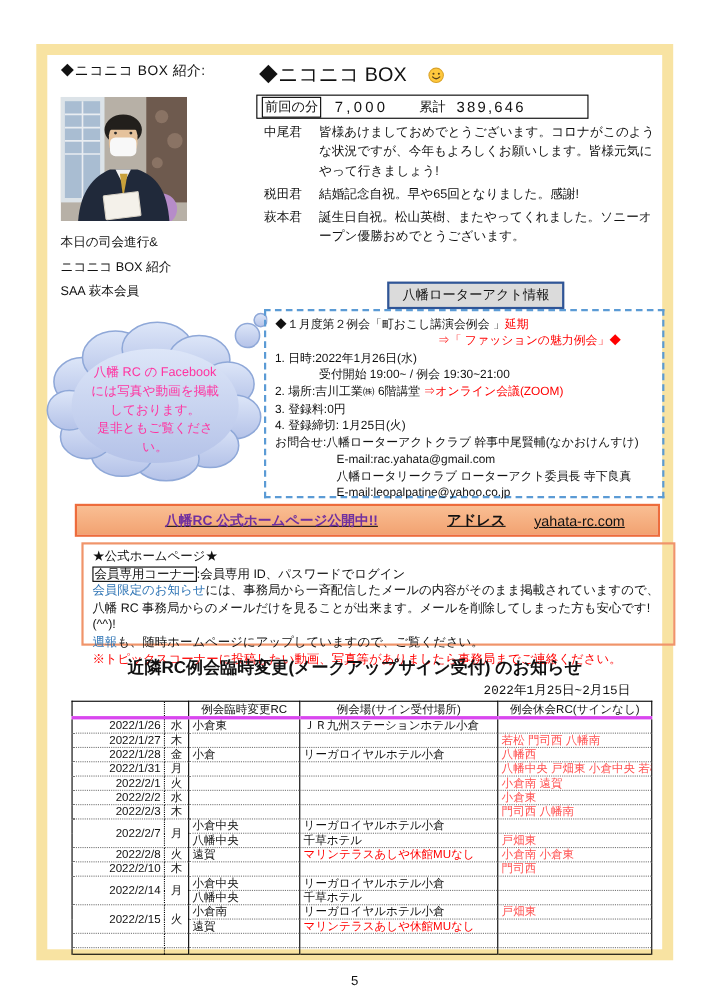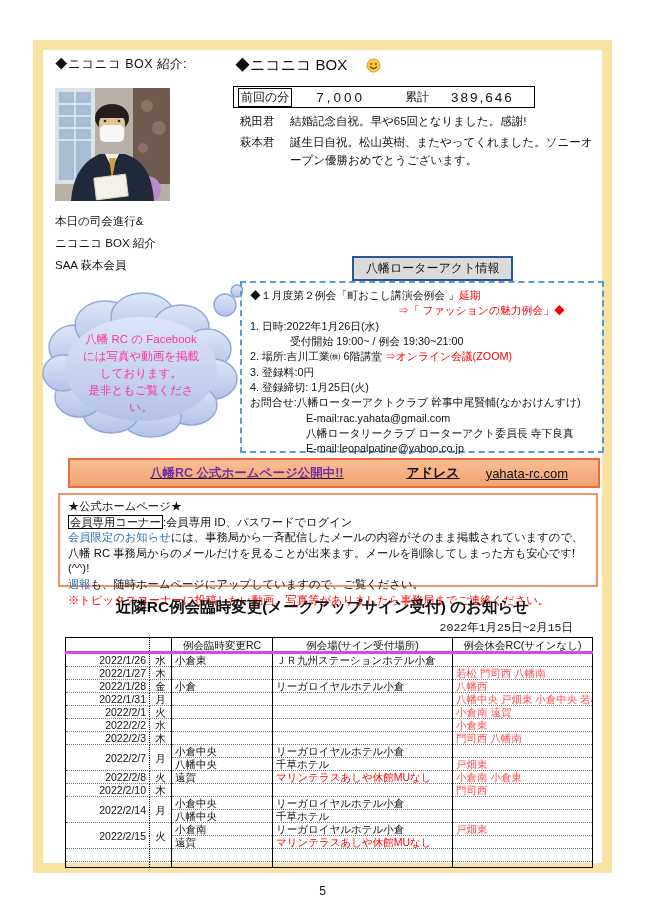--- a/index.html
+++ b/index.html
@@ -4,25 +4,25 @@
 <style>
   html,body{margin:0;padding:0;background:#ffffff;}
   body{font-family:"Liberation Sans",sans-serif;color:#111;}
   .sheet{position:relative;width:645px;height:913px;background:#fff;overflow:hidden;}
   .frame{position:absolute;left:33px;top:40px;width:579px;height:833px;
          border:10px solid #F8E3A2;box-sizing:border-box;background:#fff;}
   .abs{position:absolute;}
 
   
   .intro-title{left:12px;top:6px;font-size:12.5px;font-weight:500;letter-spacing:.5px;}
-  .boxtitle-row{left:192px;top:6px;font-size:15px;font-weight:500;display:flex;align-items:center;gap:19px;}
+  .boxtitle-row{left:192px;top:6px;font-size:18px;font-weight:500;display:flex;align-items:center;gap:19px;}
 
   
   .amount-box{left:190px;top:36px;width:302px;height:22px;border:1.5px solid #000;
-              display:flex;align-items:center;font-size:13px;box-sizing:border-box;padding:0 4px;gap:12px;}
+              display:flex;align-items:center;font-size:13px;box-sizing:border-box;padding:0 4px;}
   .amount-box .lbl-prev{border:1px solid #000;padding:0 2px;font-size:12px;}
   .amount-box .num{letter-spacing:3px;margin-left:12px;font-size:13.5px;}
   .amount-box .lbl-total{margin-left:28px;font-size:12px;}
   .amount-box .num2{letter-spacing:2px;margin-left:10px;font-size:13.5px;}
 
   
   .photo{left:12px;top:38px;width:115px;height:113px;overflow:hidden;}
   .caption{left:12px;top:160px;font-size:11.5px;line-height:22px;}
 
   
@@ -48,21 +48,21 @@
 
   
   .banner{left:25px;top:408px;width:532px;height:30px;box-sizing:border-box;
           border:2px solid #ED6C3C;background:linear-gradient(#F9BE93,#F2A271);
           display:flex;align-items:center;font-size:12.5px;text-decoration:underline;}
   .banner .b-title{color:#7030A0;font-weight:bold;margin-left:80px;}
   .banner .b-addr-label{margin-left:auto;font-weight:bold;font-size:13px;}
   .banner .b-addr{margin:0 30px 0 26px;font-size:13px;}
 
   
-  .hp-box{left:15px;top:443px;width:540px;height:94px;box-sizing:border-box;
+  .hp-box{left:31px;top:443px;width:540px;height:94px;box-sizing:border-box;
           border:2px solid #F0946A;padding:4px 8px;font-size:11.3px;line-height:15.6px;}
   .boxed{border:1px solid #000;padding:0 1px;}
   .blue{color:#2E74B5;}
   .red{color:#FF0000;}
 
   
   .sched-title{left:0;top:547px;width:100%;text-align:center;font-size:15.5px;font-weight:bold;}
   .sched-range{left:0;top:570px;width:530px;text-align:right;font-size:11.5px;font-family:Liberation Mono, monospace;}
   .sched-table{left:22px;top:587px;}
   table{border-collapse:collapse;table-layout:fixed;width:527px;border:1.5px solid #000;}
@@ -138,20 +138,24 @@
     </div>
 
     <div class="abs amount-box">
       <span class="lbl-prev">前回の分</span>
       <span class="num">7,000</span>
       <span class="lbl-total">累計</span>
       <span class="num2">389,646</span>
     </div>
 
     <div class="abs messages">
+      <div class="msg-row">
+        <div class="msg-name">中尾君</div>
+        <div class="msg-text">皆様あけましておめでとうございます。コロナがこのような状況ですが、今年もよろしくお願いします。皆様元気にやって行きましょう!</div>
+      </div>
       <div class="msg-row">
         <div class="msg-name">税田君</div>
         <div class="msg-text">結婚記念自祝。早や65回となりました。感謝!</div>
       </div>
       <div class="msg-row">
         <div class="msg-name">萩本君</div>
         <div class="msg-text">誕生日自祝。松山英樹、またやってくれました。ソニーオープン優勝おめでとうございます。</div>
       </div>
     </div>
 

